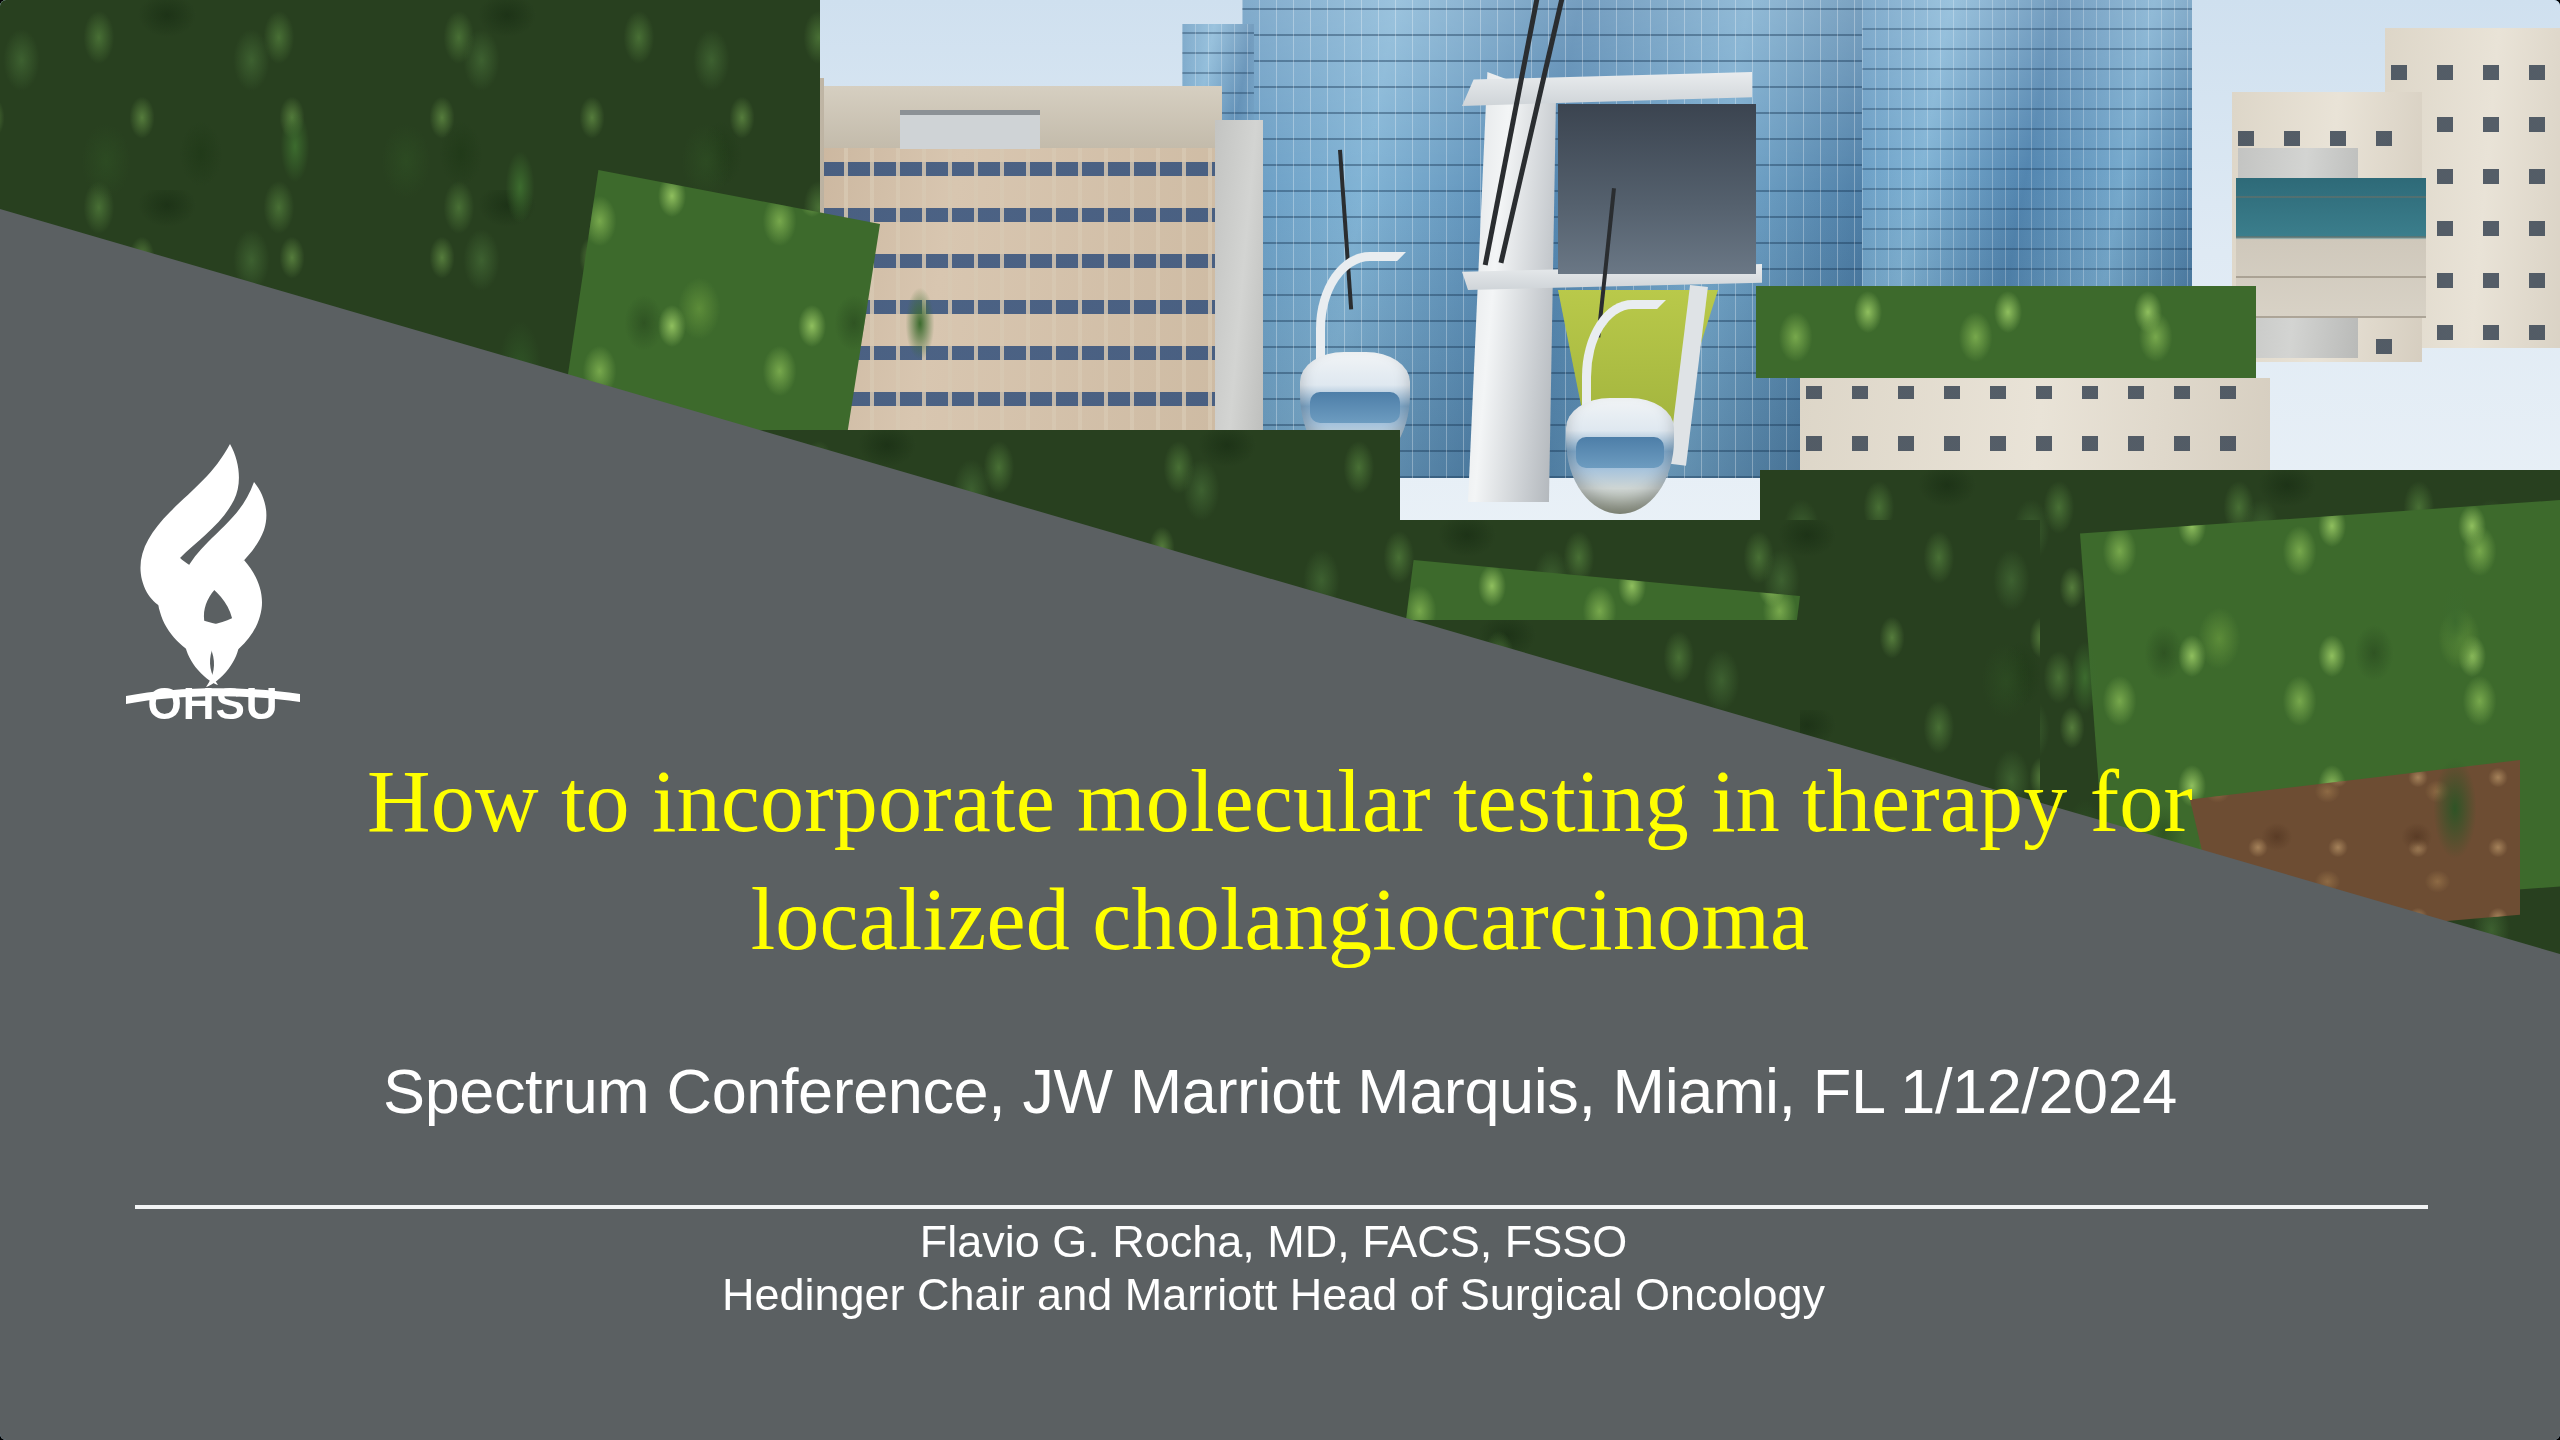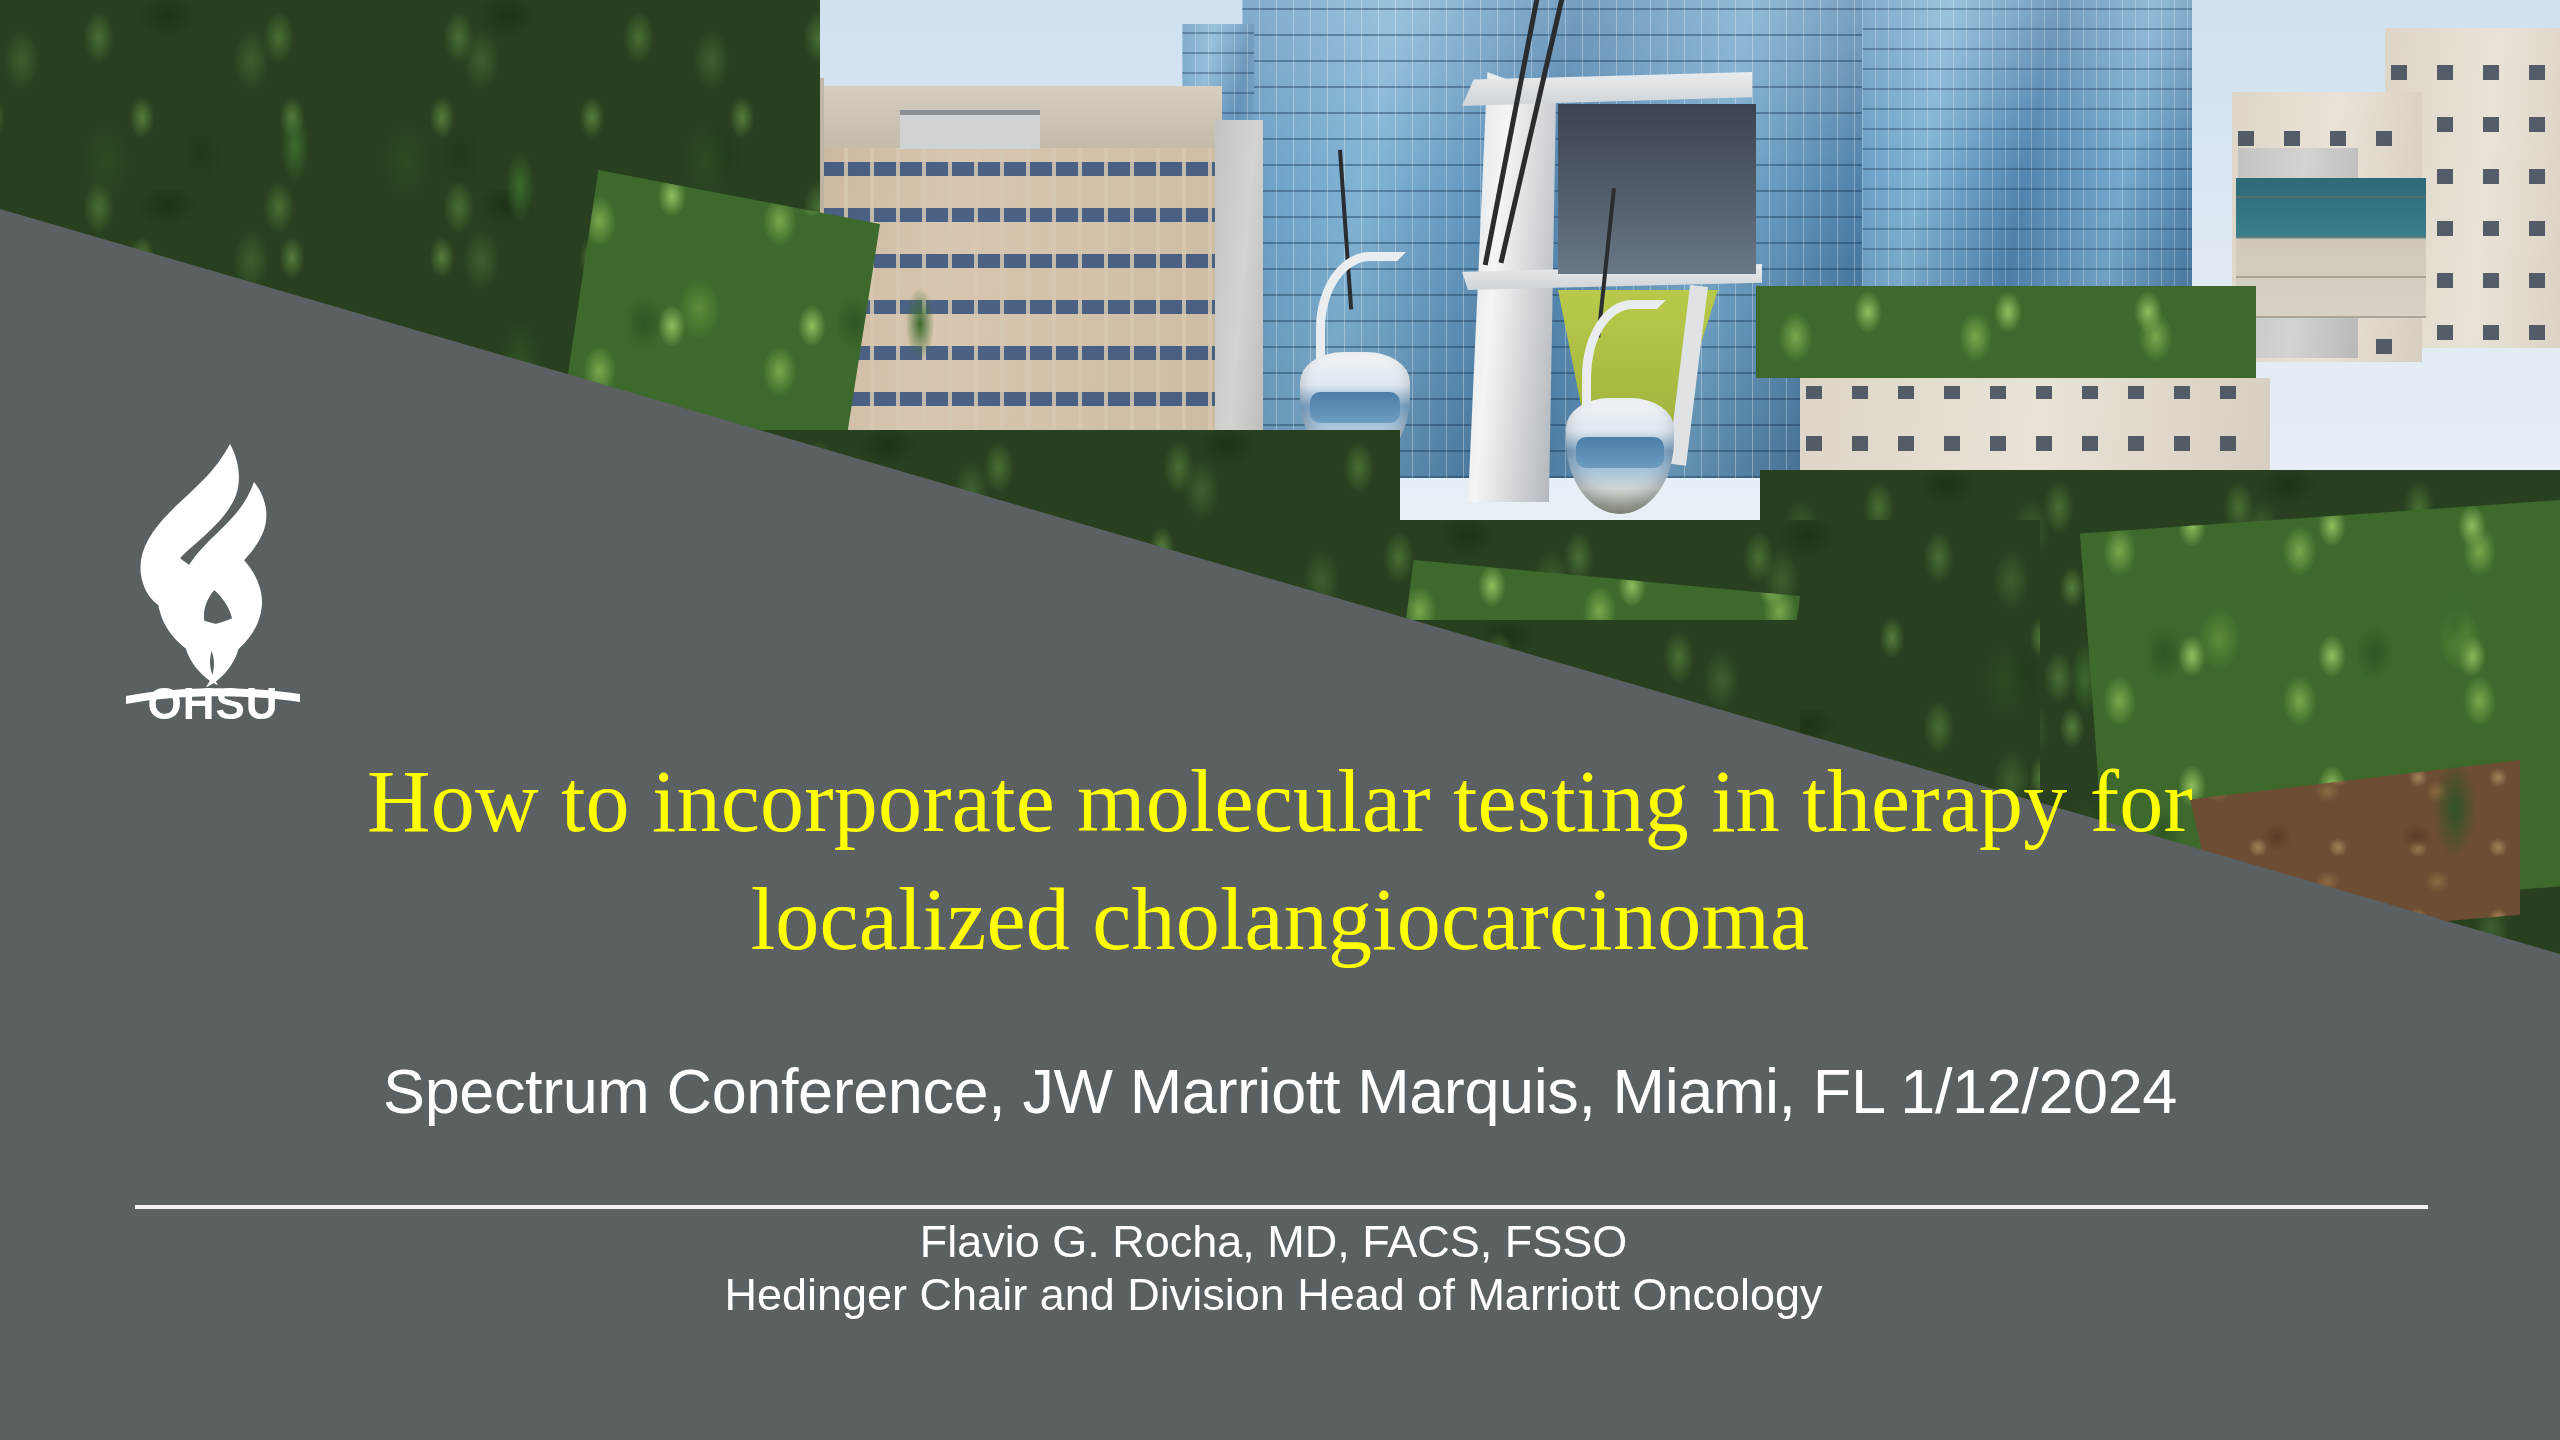--- a/index.html
+++ b/index.html
@@ -8,20 +8,21 @@
     padding: 0;
     background: #000;
   }
   #slide {
     position: relative;
     width: 2560px;
     height: 1440px;
     overflow: hidden;
     font-family: "Liberation Sans", sans-serif;
     background: #8fb8d8;
+    border-radius: 6px;
   }
 
   
   #photo {
     position: absolute;
     inset: 0;
     overflow: hidden;
   }
   .sky {
     position: absolute;
@@ -371,16 +372,16 @@
     <span class="ln">How to incorporate molecular testing in therapy for</span>
     <span class="ln">localized cholangiocarcinoma</span>
   </div>
 
   <div id="conference">Spectrum Conference, JW Marriott Marquis, Miami, FL 1/12/2024</div>
 
   <div id="divider"></div>
 
   <div id="credits">
     <span class="ln">Flavio G. Rocha, MD, FACS, FSSO</span>
-    <span class="ln">Hedinger Chair and Division Head of Marriott Oncology</span>
+    <span class="ln">Hedinger Chair and Marriott Head of Surgical Oncology</span>
   </div>
 
 </div>
 
 </body></html>

